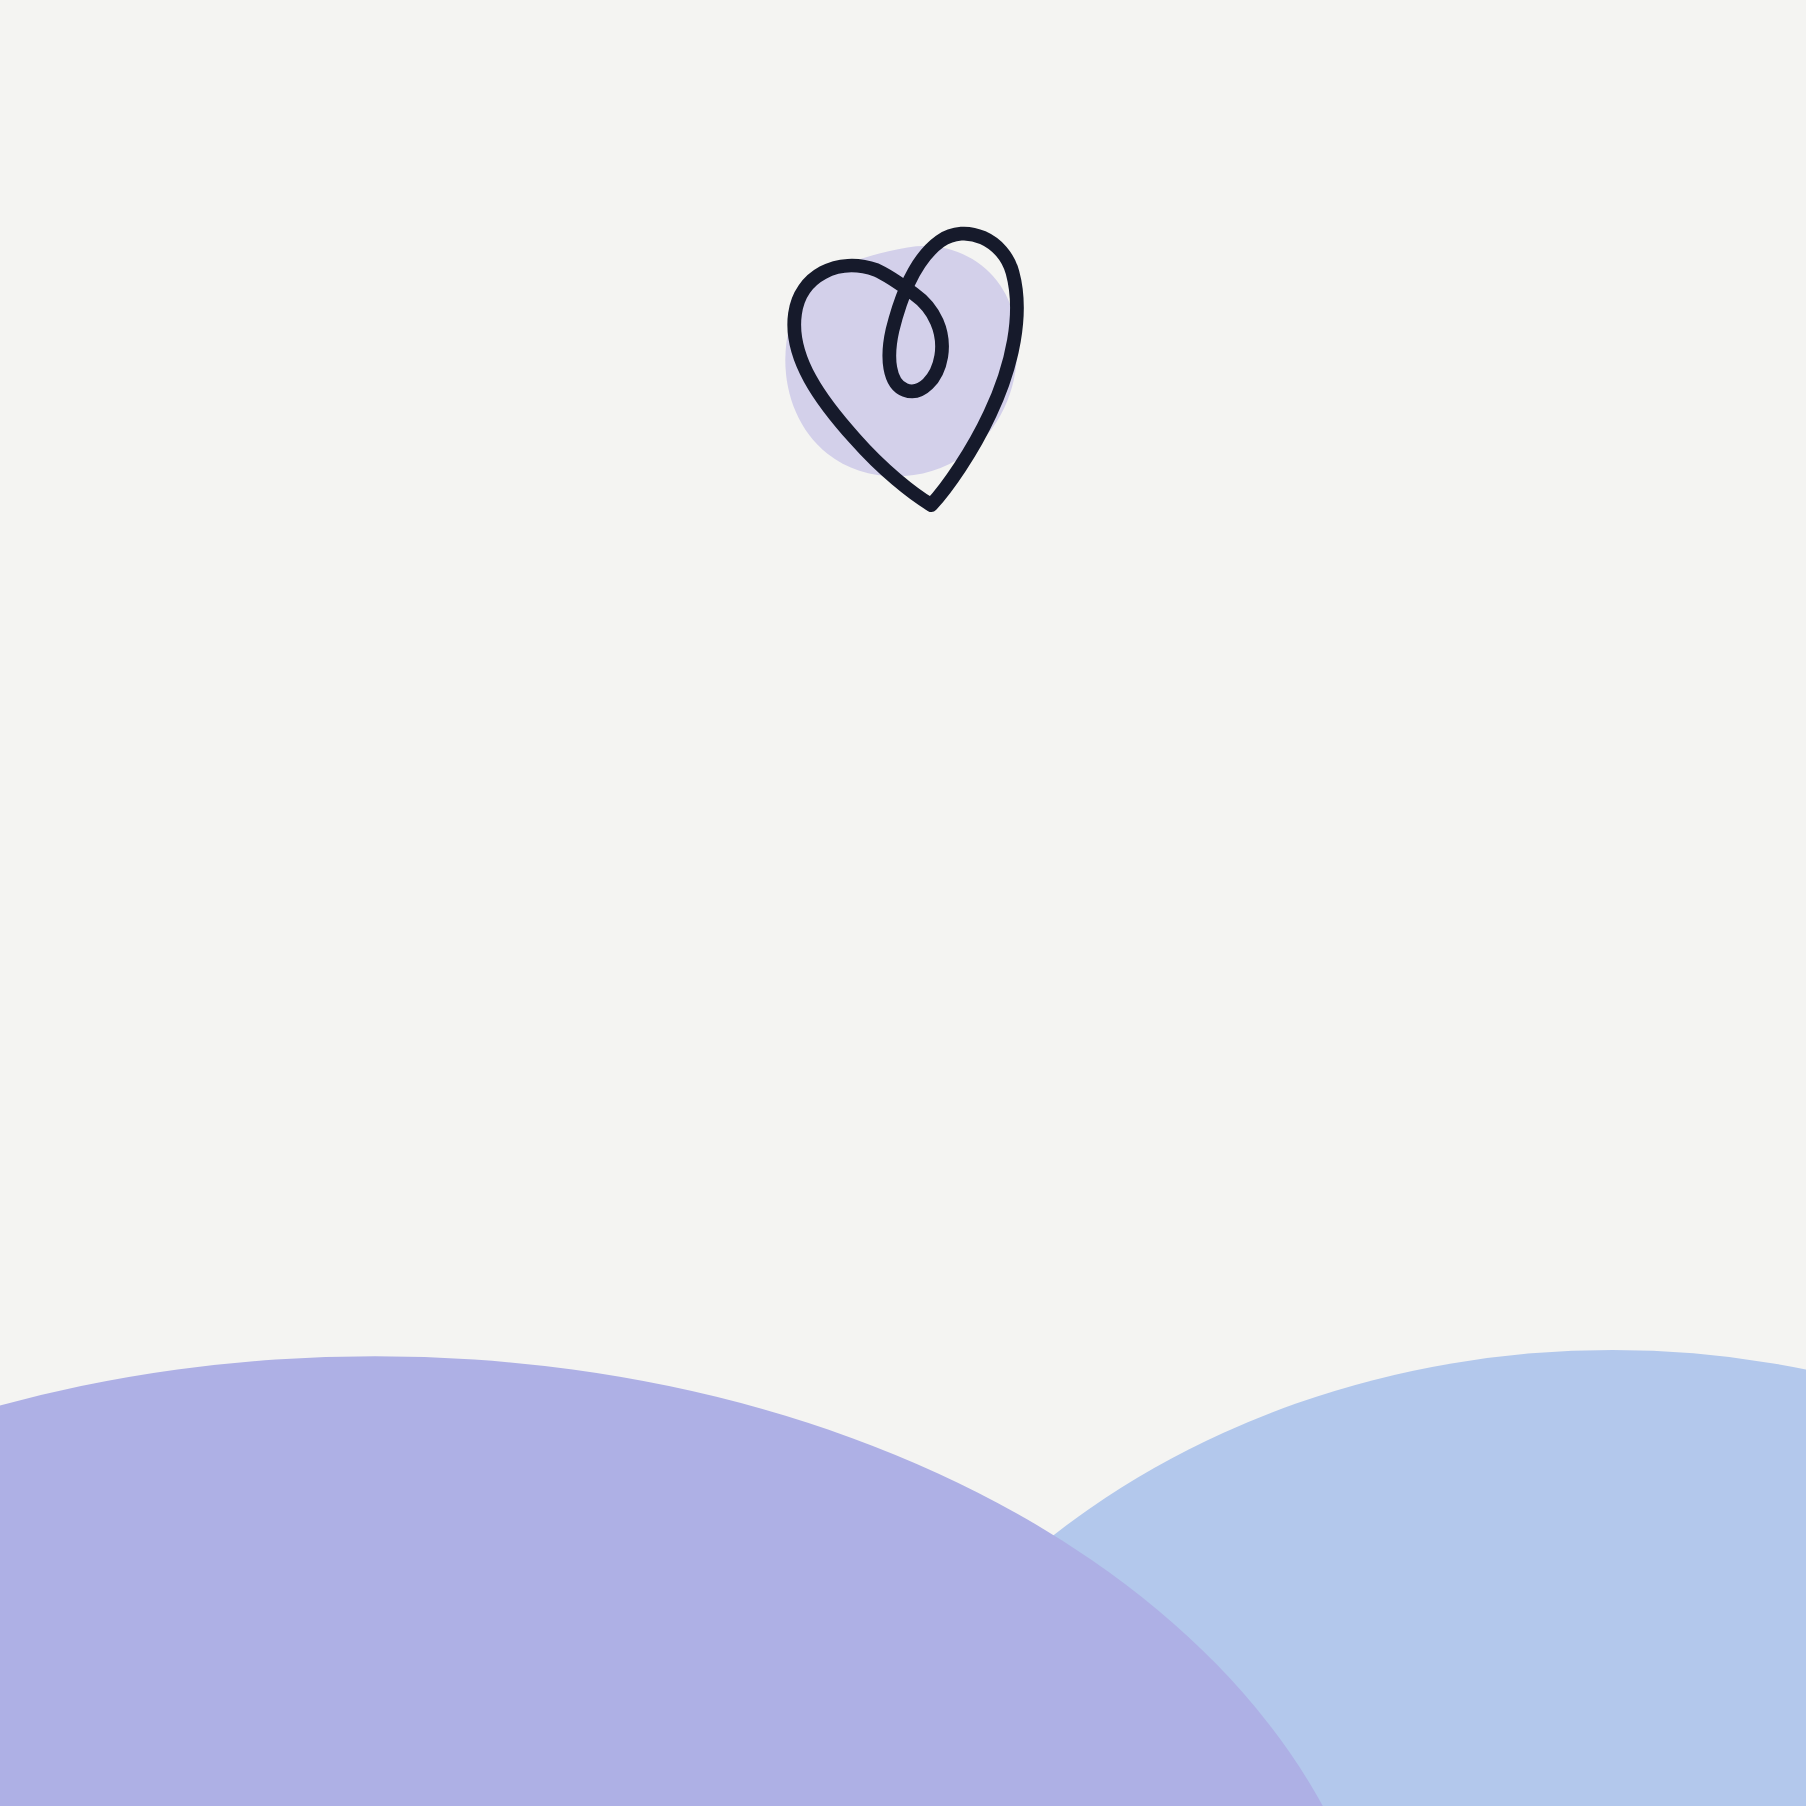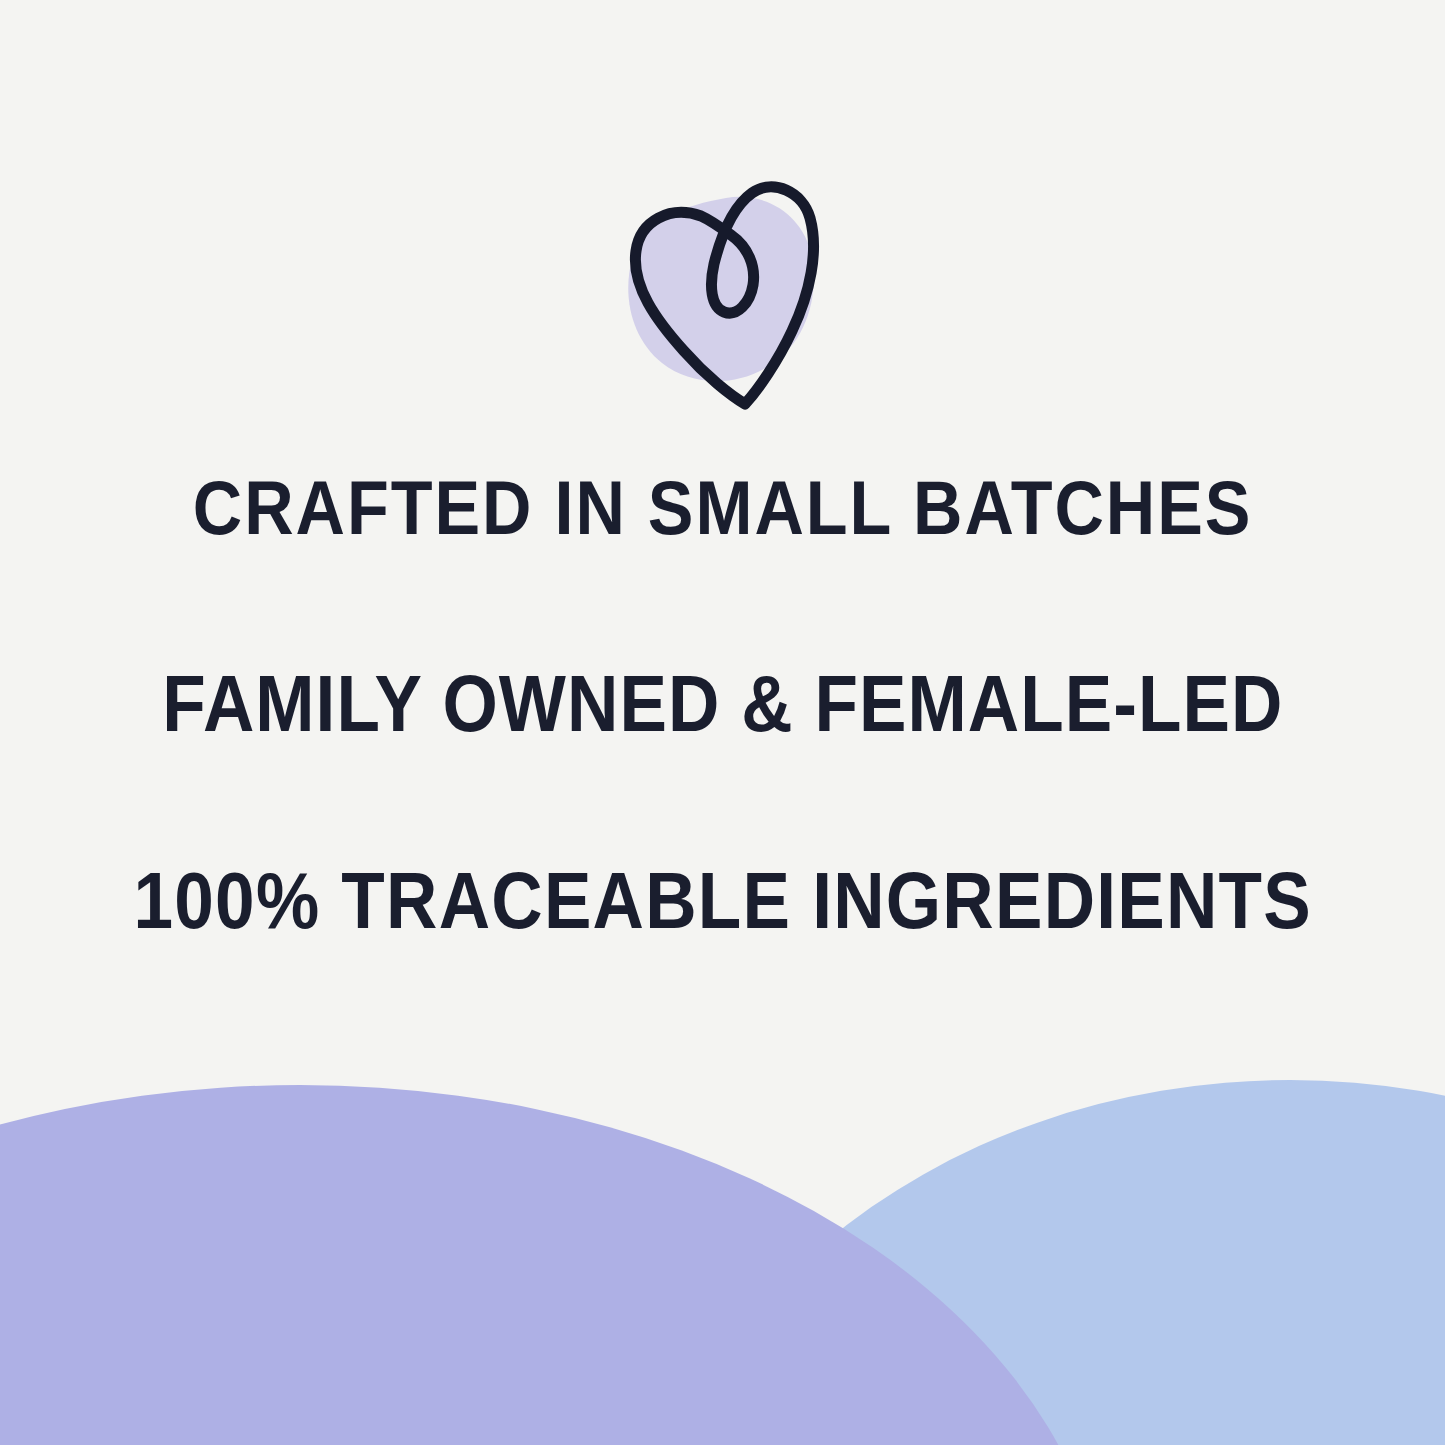--- a/index.html
+++ b/index.html
@@ -117,19 +117,14 @@
                C 210 138, 219 96, 210 63
                C 203 37, 173 23, 152 38
                C 131 53, 120 85, 114 109
                C 109 131, 111 152, 124 157
                C 137 162, 150 148, 153 130
                C 156 111, 148 92, 131 80
                C 120 72, 110 65, 101 61 Z"></path>
     </svg>
   </div>
 
-  <div class="headlines">
-    <div class="headline headline-1" style="color: rgb(26, 30, 46);">CRAFTED IN SMALL BATCHES</div>
-    <div class="headline headline-2" style="color: rgb(26, 30, 46);">FAMILY OWNED &amp; FEMALE-LED</div>
-    <div class="headline headline-3" style="color: rgb(26, 30, 46);">100% TRACEABLE INGREDIENTS</div>
-  </div>
 
 </div>
 
 </body></html>

